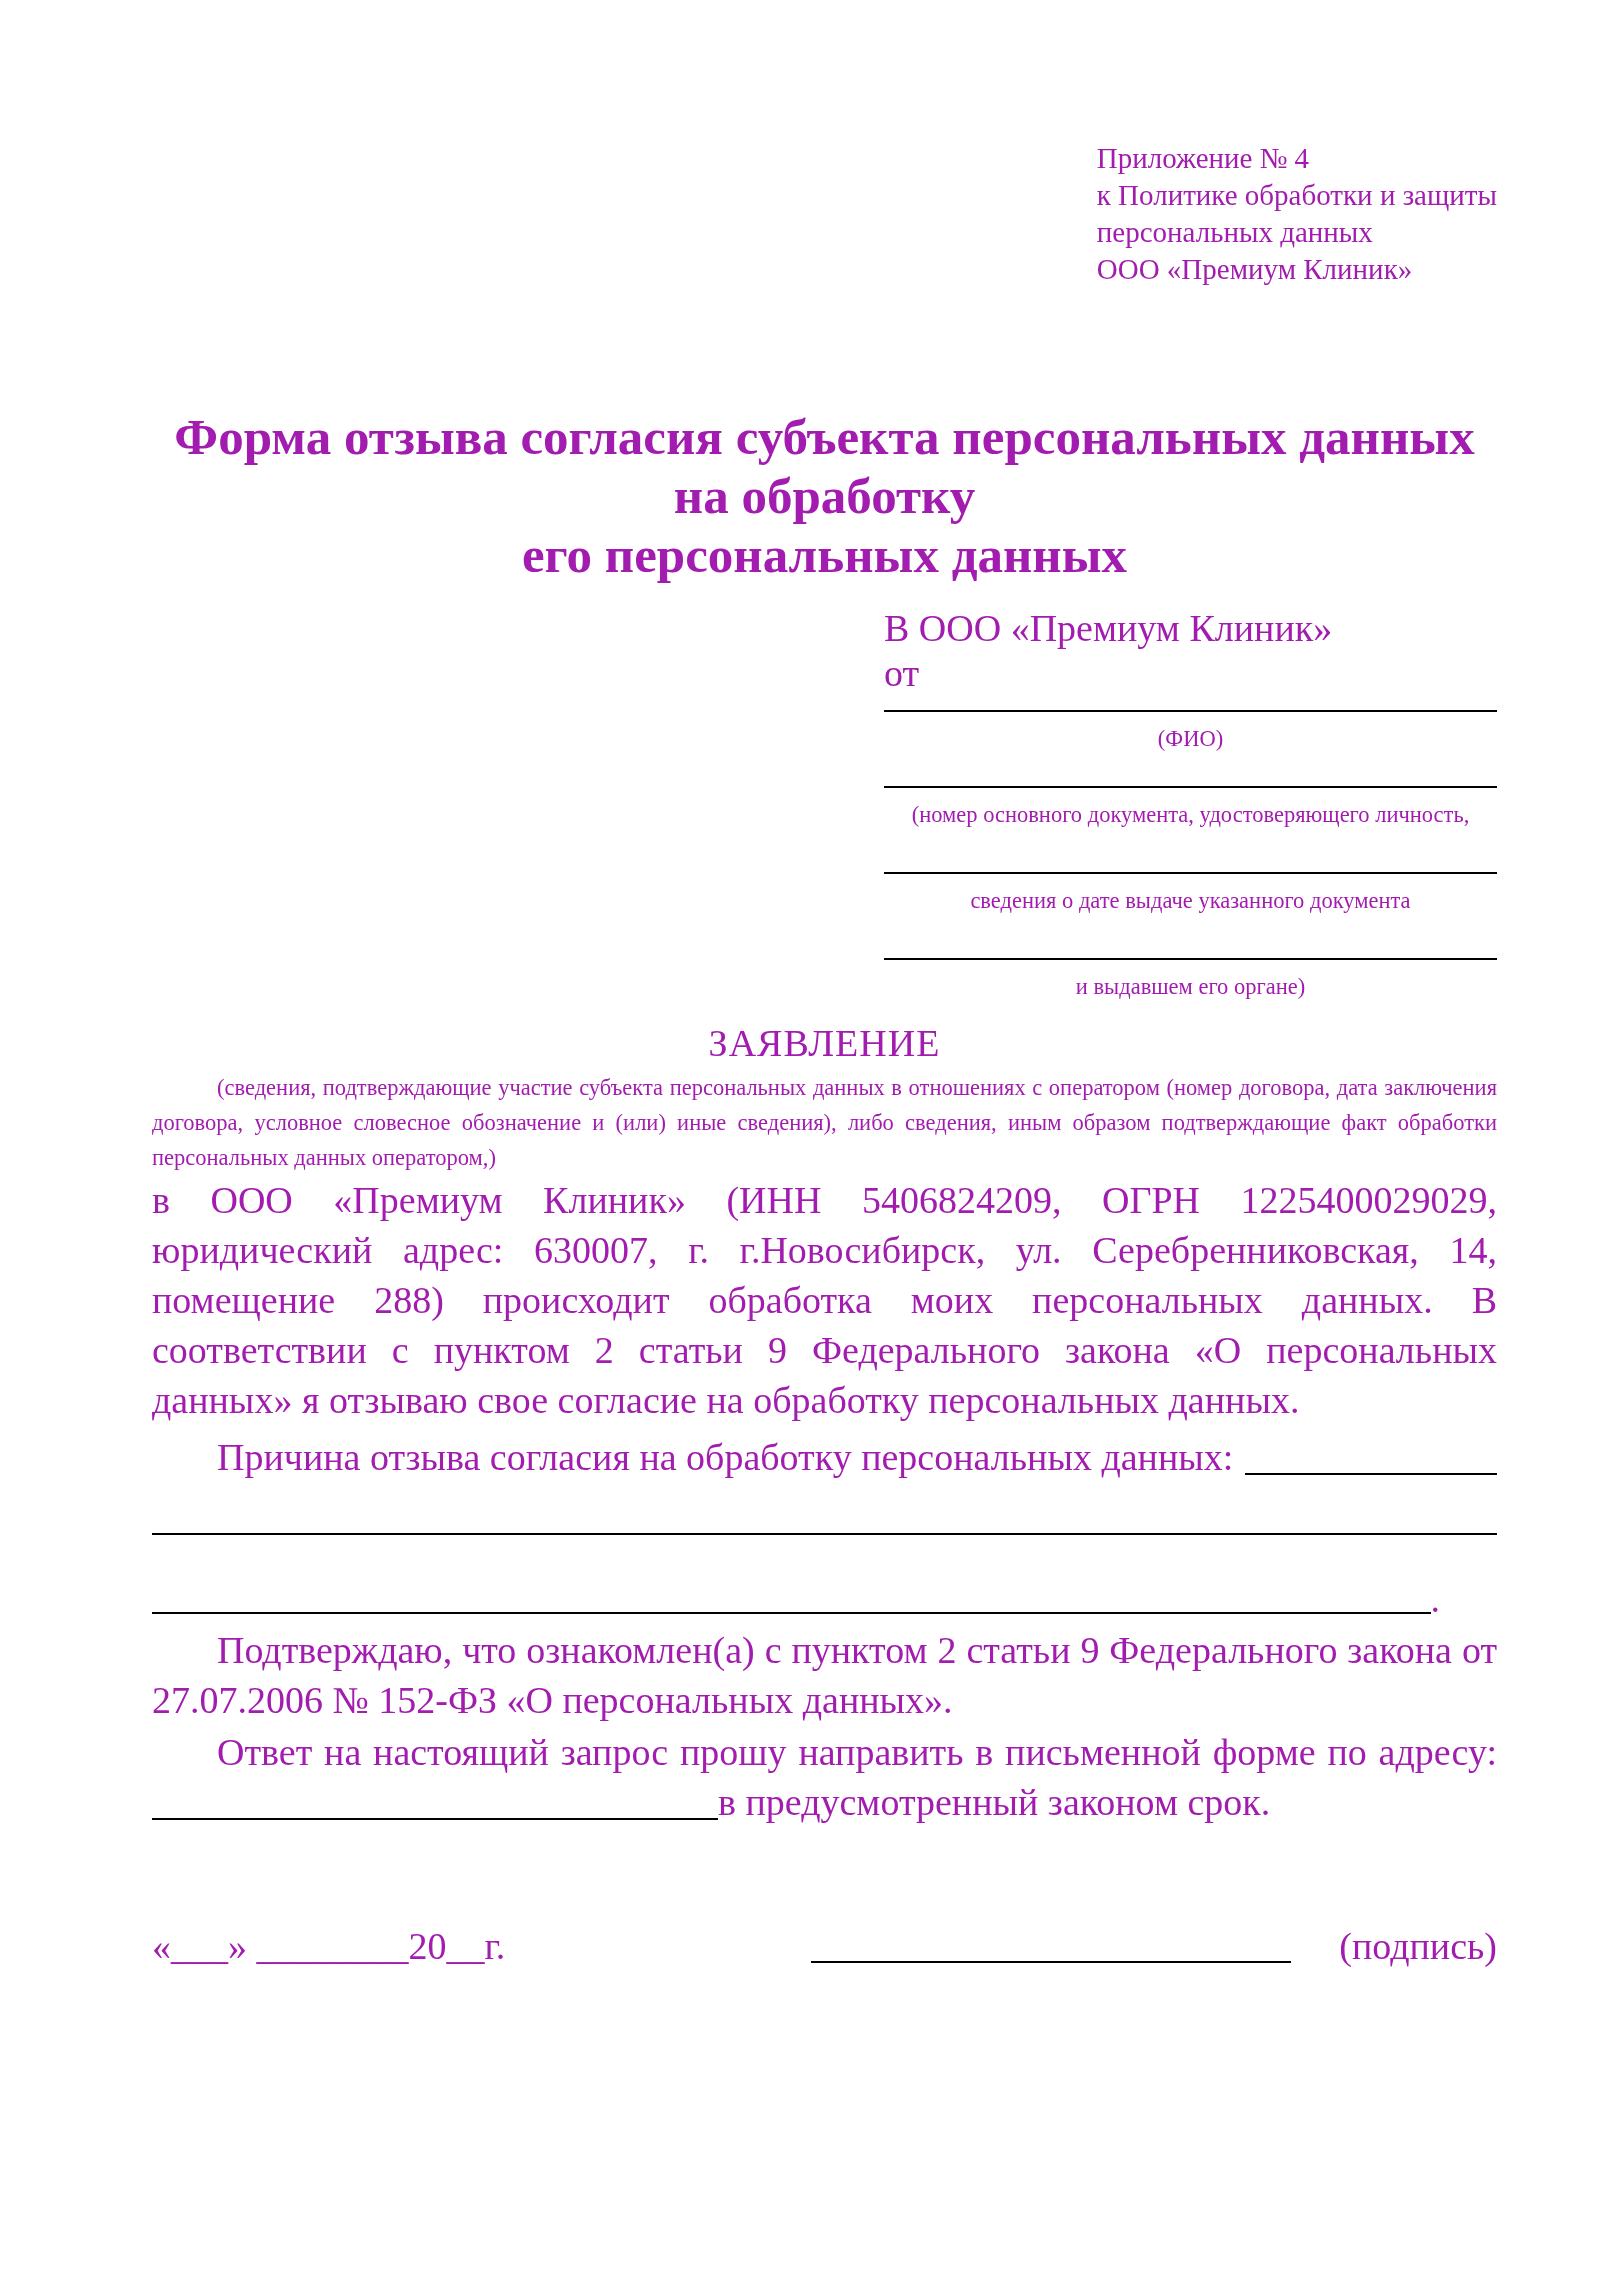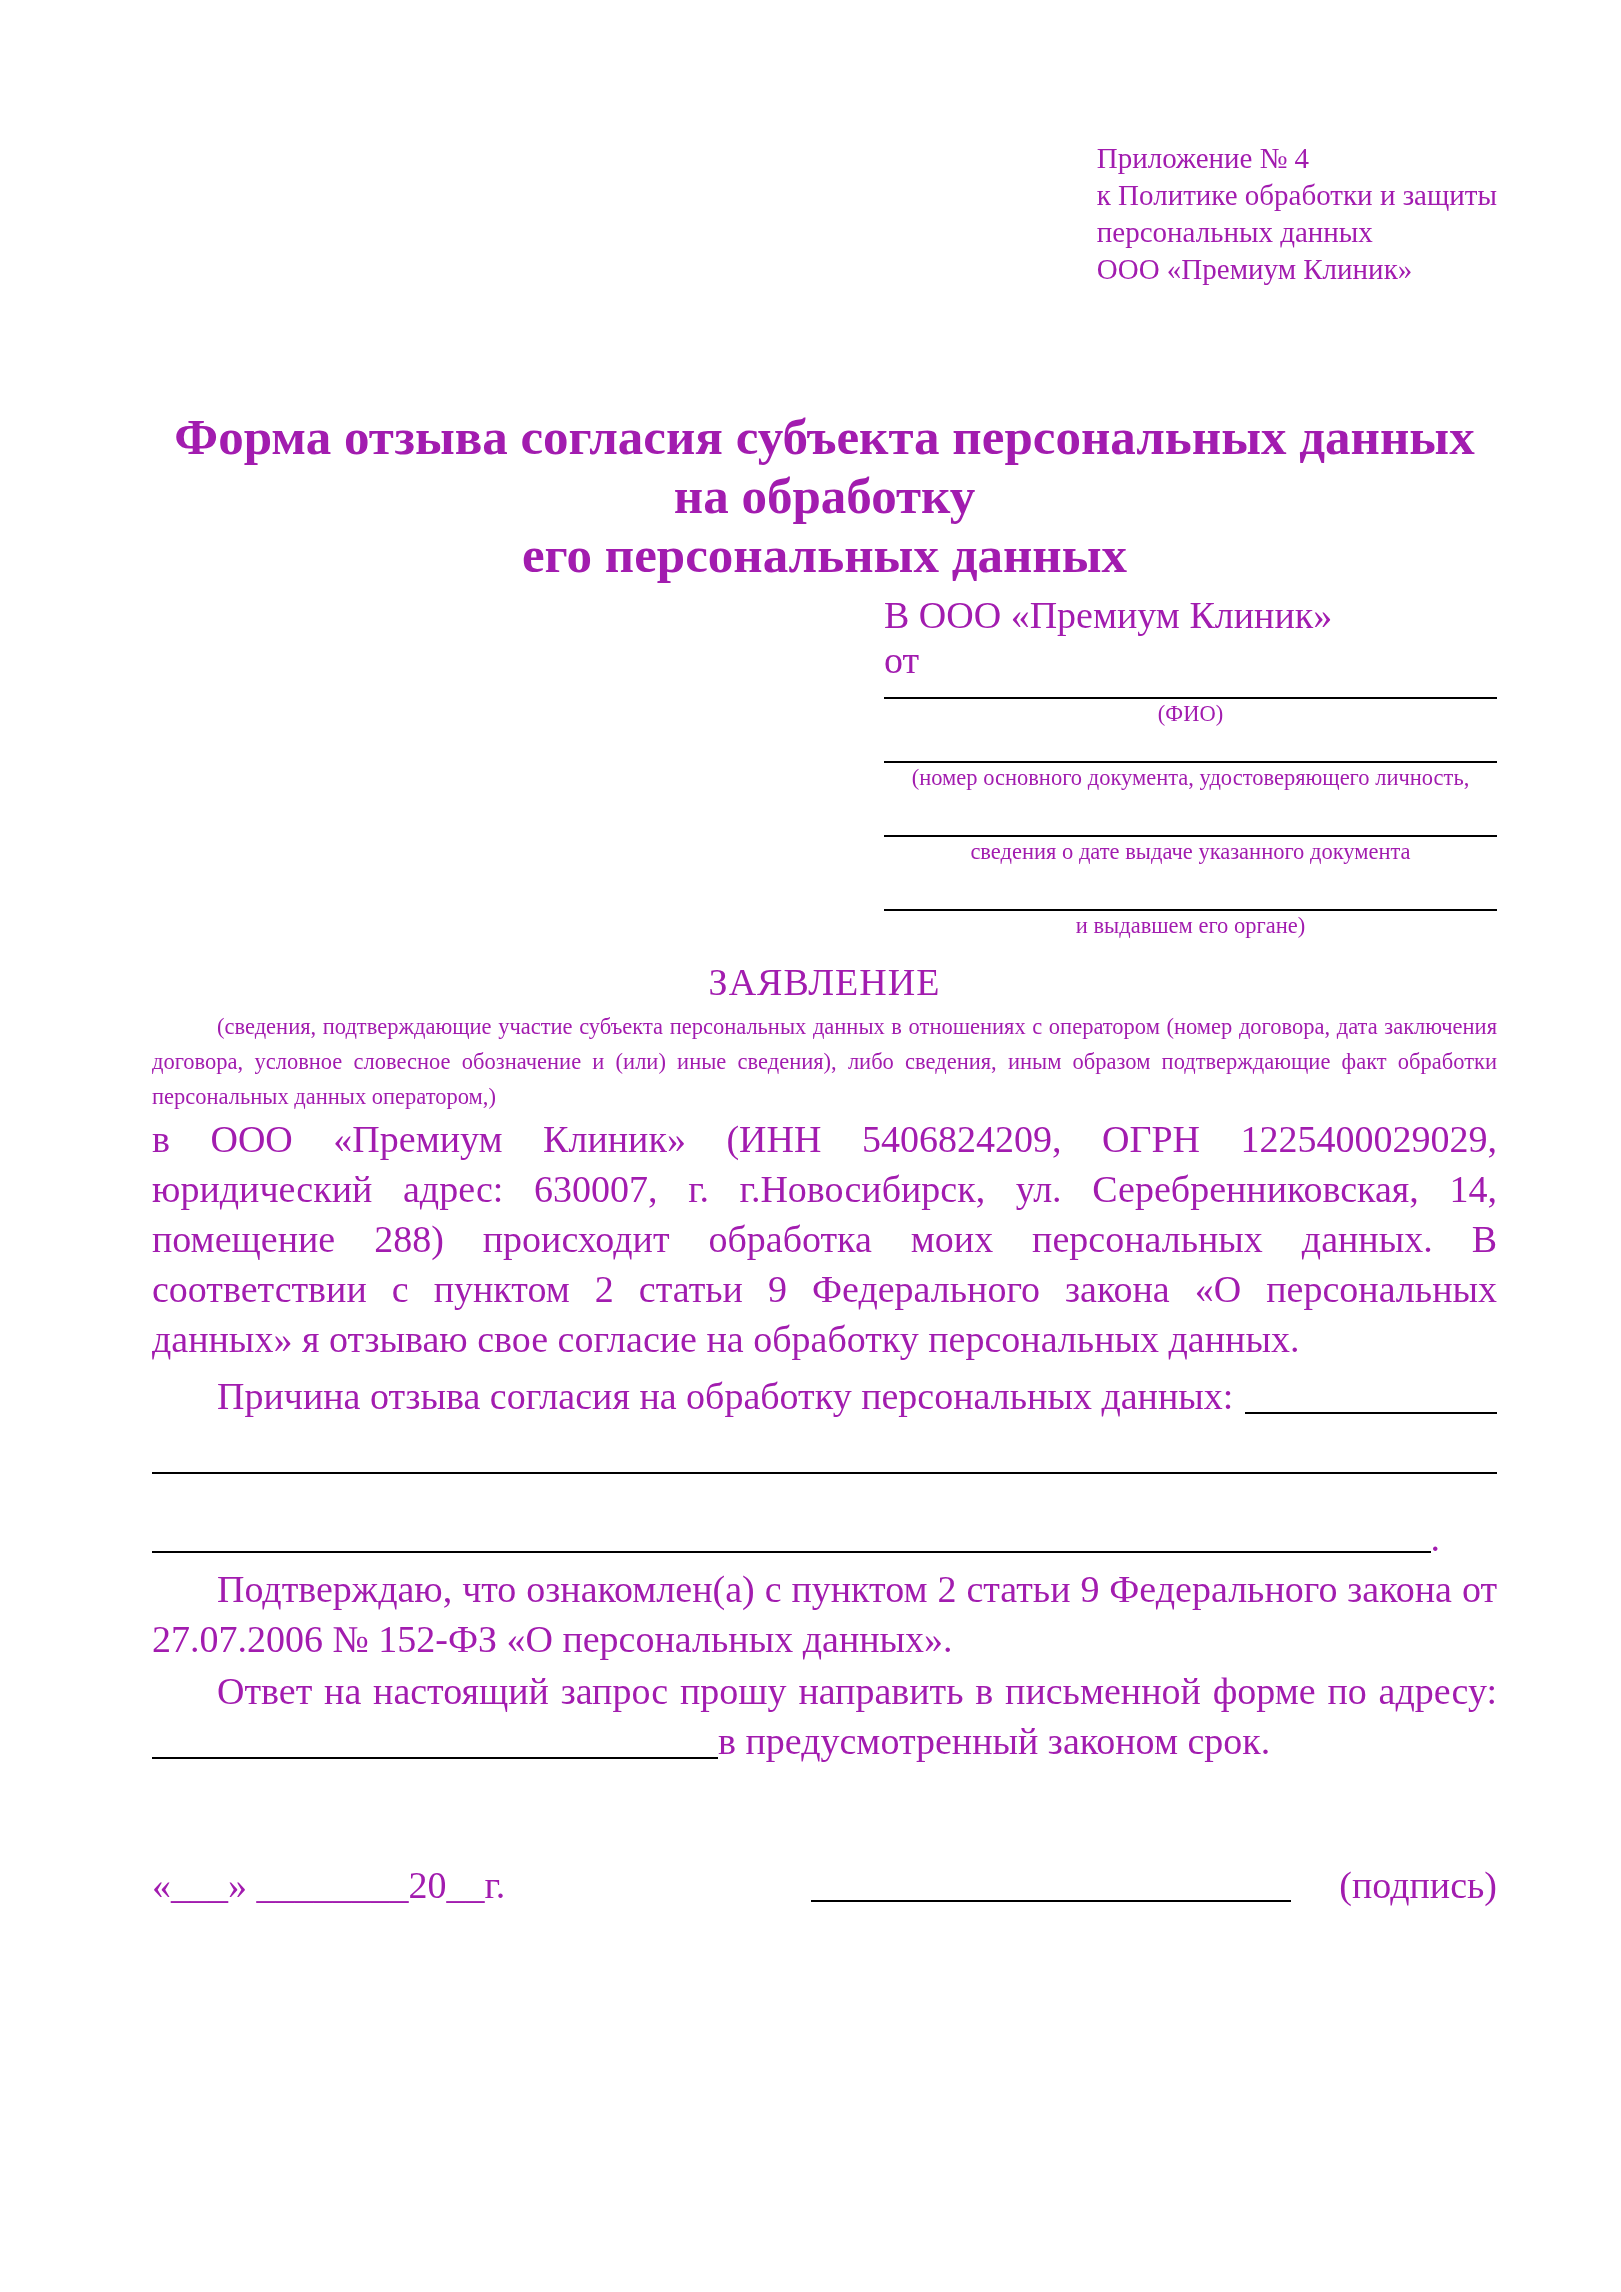--- a/index.html
+++ b/index.html
@@ -10,26 +10,26 @@
     padding:140px 124px 0 152px;
     background:#ffffff;
     color:#a21caf;
     font-family:"Liberation Serif","DejaVu Serif",serif;
     font-size:38px;
     line-height:1.3;
   }
   .annex{width:fit-content;margin-left:auto;font-size:29px;line-height:37px;}
   .annex div{white-space:nowrap;}
   .doc-title{margin-top:120px;text-align:center;font-weight:bold;font-size:51px;line-height:1.16;}
-  .recipient{width:613px;margin-left:auto;margin-top:8px;line-height:45px;}
+  .recipient{width:613px;margin-left:auto;margin-top:21px;line-height:45px;}
   .blank{border-bottom:2.9px solid #000;}
   .b-after-from{height:13.7px;}
   .b-mid{height:33px;}
   .b-tall{height:43px;}
-  .caption{font-size:22.5px;line-height:29px;text-align:center;padding-top:0;}
+  .caption{font-size:22.5px;line-height:29px;text-align:center;padding-top:12px;}
   .statement-heading{text-align:center;margin-top:17.6px;letter-spacing:1px;}
   .fill-row{display:flex;align-items:flex-end;margin-top:7.8px;}
   .fill-row .lbl{white-space:nowrap;padding-left:65px;}
   .fill-row .fill-blank{flex:1;margin-left:11.8px;margin-bottom:6.9px;border-bottom:2.9px solid #000;}
   .fine-print{font-size:22.5px;line-height:35px;text-align:justify;text-indent:65px;margin-top:2px;}
   .para{text-align:justify;line-height:50px;}
   .blank-row{border-bottom:2.9px solid #000;height:0;margin-top:51px;}
   .blank-row2{display:flex;align-items:flex-end;margin-top:43px;padding-right:57px;line-height:43px;}
   .blank-row2 .line{flex:1;border-bottom:2.9px solid #000;margin-bottom:6.9px;}
   .reply-intro{text-align:justify;text-align-last:justify;text-indent:65px;line-height:50px;margin-top:2px;}

